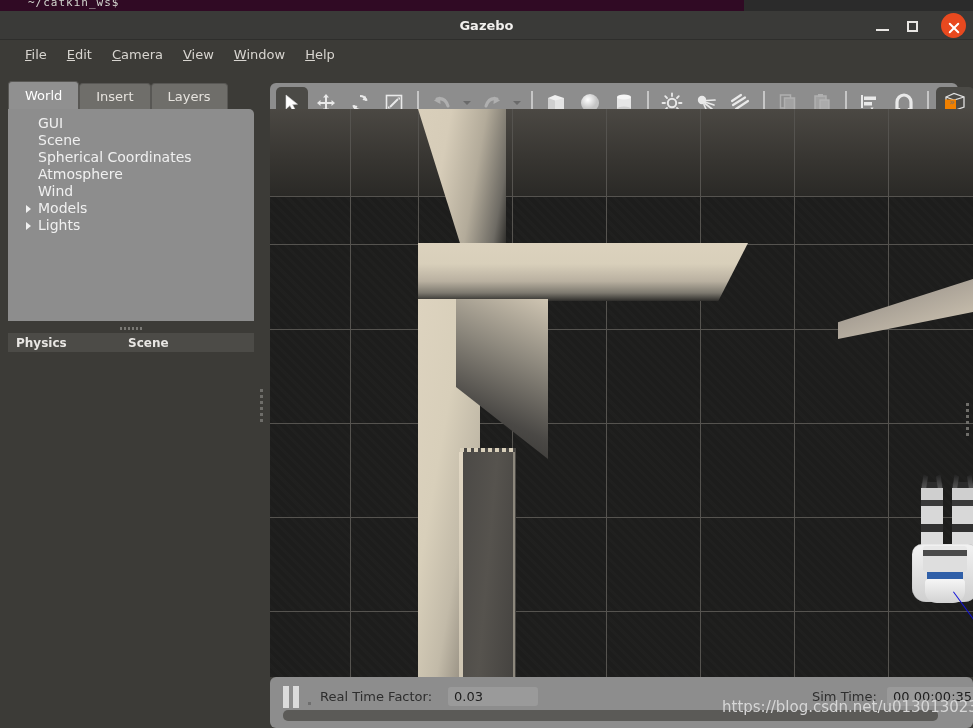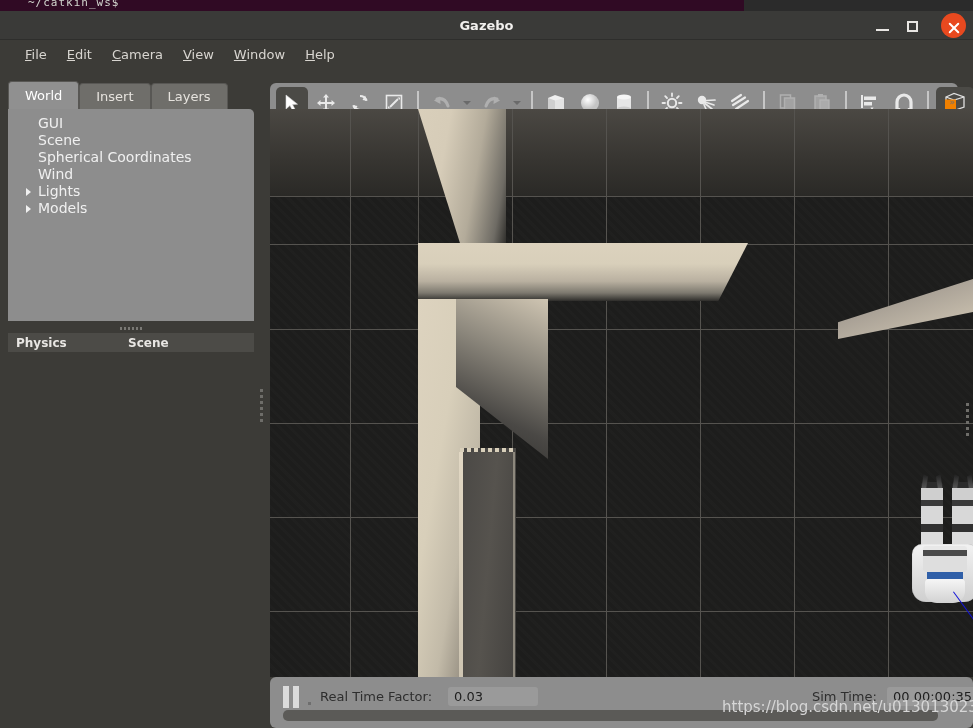--- a/index.html
+++ b/index.html
@@ -382,28 +382,29 @@
         <div class="tab active">World</div>
         <div class="tab">Insert</div>
         <div class="tab">Layers</div>
       </div>
 
       <div id="tree-panel">
         <div style="height:6px"></div>
         <div class="tree-row"><span>GUI</span></div>
         <div class="tree-row"><span>Scene</span></div>
         <div class="tree-row"><span>Spherical Coordinates</span></div>
+        <div class="tree-row"><span>Atmosphere</span></div>
         <div class="tree-row"><span>Wind</span></div>
         <div class="tree-row">
           <span class="arrow"></span>
-          <span>Lights</span>
+          <span>Models</span>
         </div>
         <div class="tree-row">
           <span class="arrow"></span>
-          <span>Models</span>
+          <span>Lights</span>
         </div>
       </div>
 
       <div id="v-grip">
         <span class="dots">
           <i></i>
             <i></i>
             <i></i>
             <i></i>
             <i></i>

